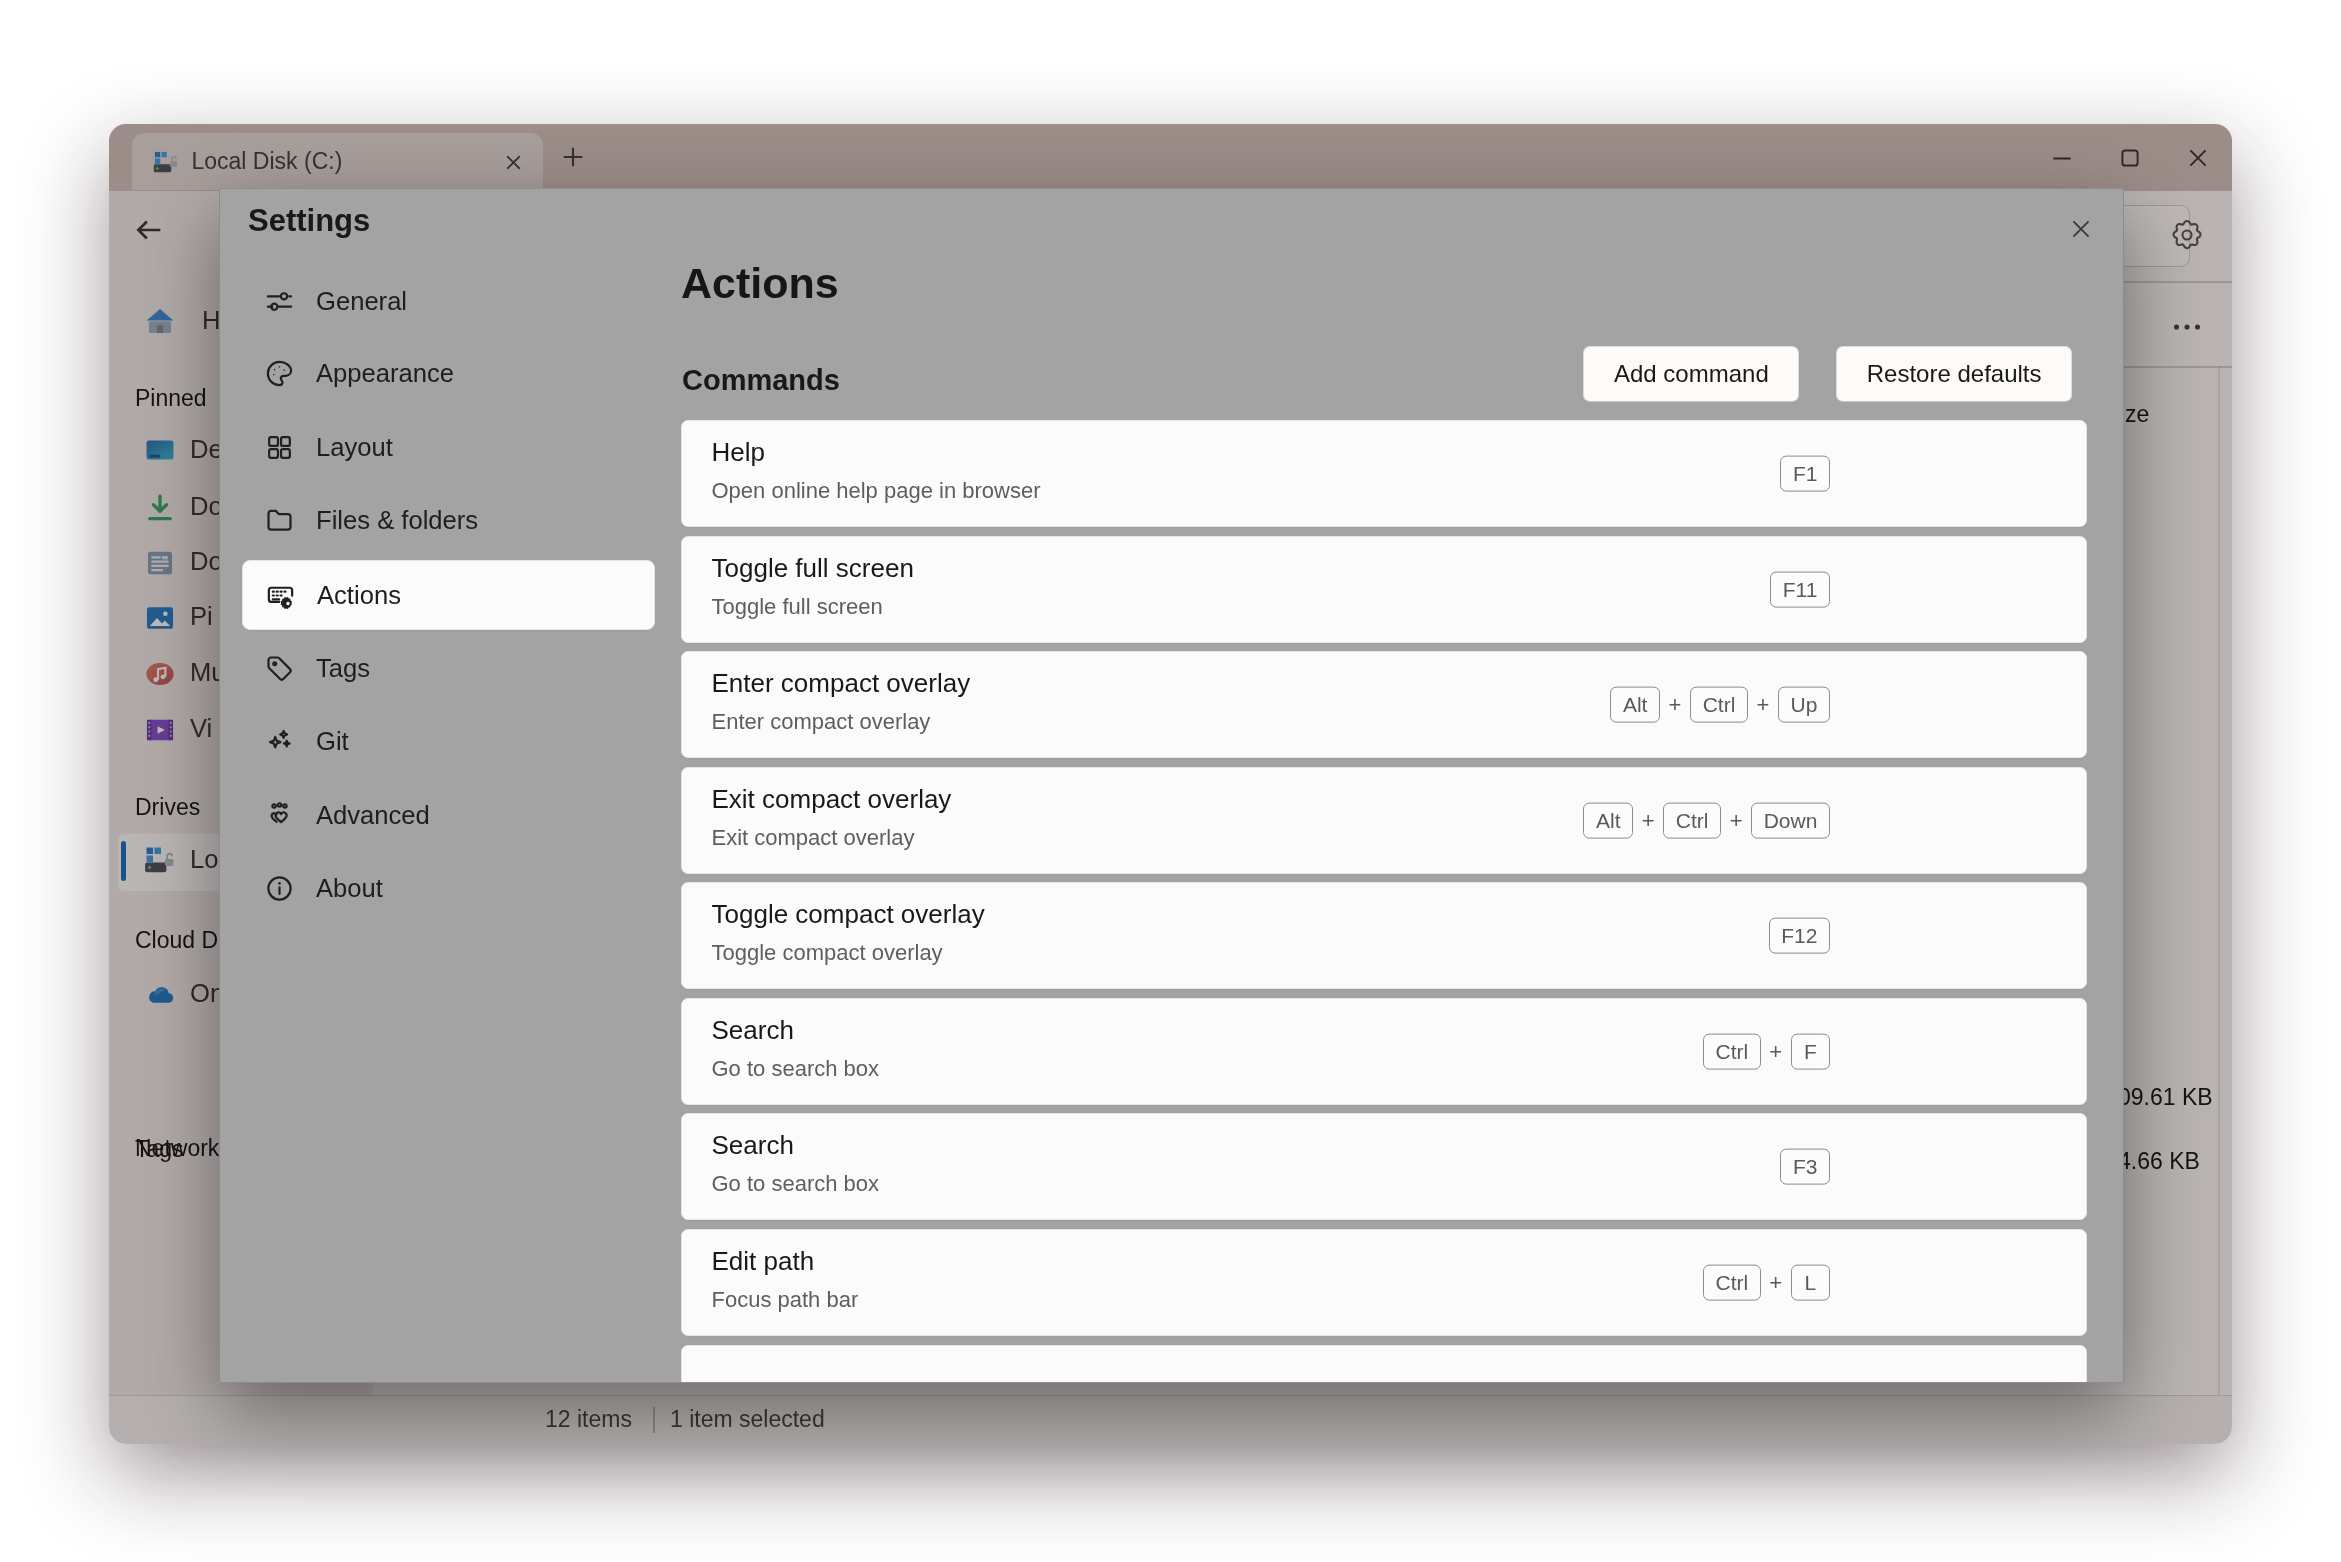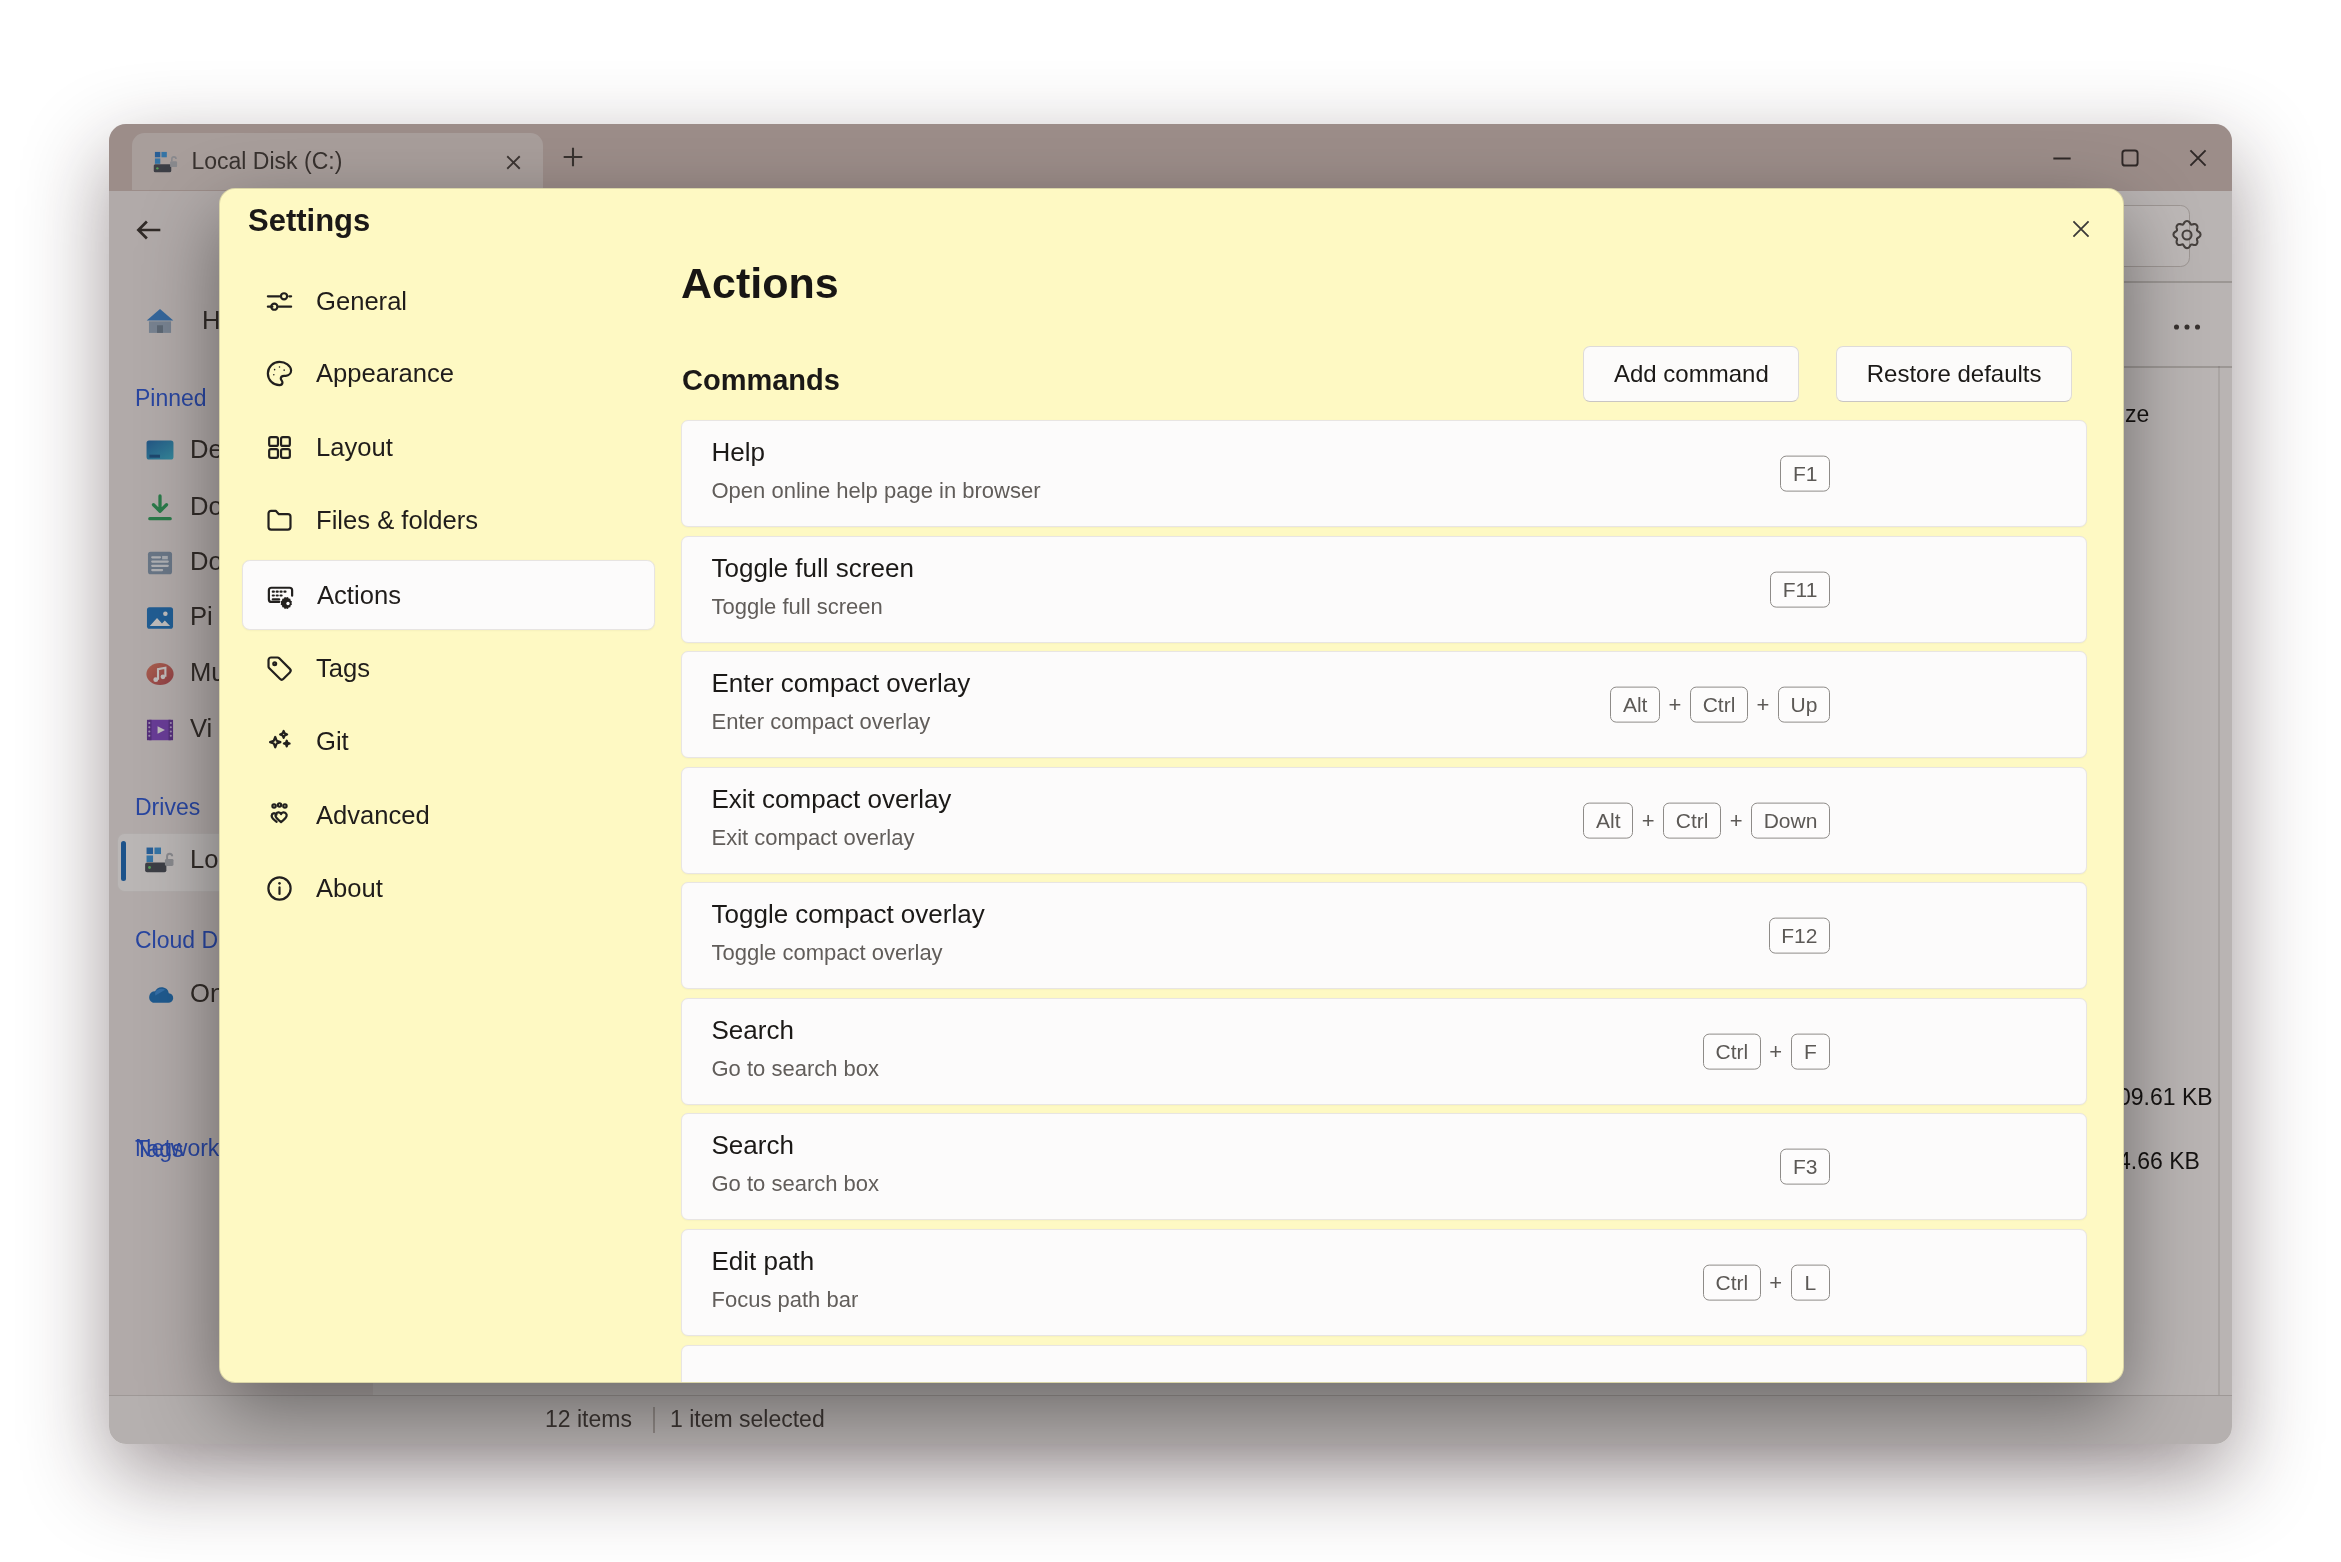--- a/index.html
+++ b/index.html
@@ -21,37 +21,37 @@
   #window{left:109px;top:124px;width:2123px;height:1320px;border-radius:17px;overflow:hidden;
     background:#f7f5f4;box-shadow:0 31px 85px rgba(40,20,25,.45);}
   .titlebar{left:0;top:0;right:0;height:67px;background:#cbb9b5;}
   .tab{left:22.5px;top:9.3px;width:411px;height:57px;background:#ded3d0;border-radius:12.4px 12.4px 0 0;}
   .tab-label{left:60px;top:0;line-height:57px;font-size:23px;color:#35302d;}
   .tab-icon{left:20px;top:15.5px;width:28px;height:28px;}
   .tab-close{right:17px;top:16.3px;width:25px;height:25px;}
   .newtab{left:450px;top:19.4px;width:28px;height:28px;}
   .win-ctl{top:0;width:68px;height:67px;display:flex;align-items:center;justify-content:center;}
   .win-sidebar{left:0;top:67px;width:264px;bottom:48px;background:#ece6e5;}
-  .sb-header{font-size:23px;color:#1d4ed8;left:26px;}
+  .sb-header{font-size:23px;color:#000000;left:26px;}
   .sb-label{font-size:25.6px;color:#2a2522;left:81px;}
   .sb-icon{left:34px;width:34px;height:34px;}
   .sb-accent{left:11.6px;width:5.4px;height:40px;border-radius:3.1px;background:#0a60b6;}
   .sb-selcard{left:7.8px;width:257px;height:57px;border-radius:7.8px;background:rgba(253,252,252,.75);
     border:0.8px solid rgba(0,0,0,.06);}
   .statusbar{left:0;right:0;bottom:0;height:48px;background:#f2efee;border-top:0.8px solid #cfcac8;}
   .status-text{top:0;line-height:47px;font-size:23px;color:#3a3532;}
   .status-div{top:11px;width:1.6px;height:26px;background:#b9b4b1;}
   .strip-line{background:rgba(90,82,78,.28);height:1.6px;}
   .strip-text{font-size:23px;color:#000000;}
   .searchbox-sliver{left:2001px;top:81px;width:78px;height:60px;background:#fdfbfa;
     border:0.8px solid #cdc7c4;border-radius:9.3px;}
   #win-dim{position:absolute;inset:0;background:rgba(64,56,52,.34);z-index:5;}
   
-  #dialog{left:219px;top:188px;width:1903px;height:1193px;border-radius:16px;overflow:hidden;
-    background:#fef9c3;border:0.8px solid rgba(0,0,0,.14);box-shadow:0 28px 78px rgba(0,0,0,.42);z-index:10;}
+  #dialog{left:219px;top:188px;width:1903px;height:1193px;border-radius:2px;overflow:hidden;
+    background:#a3a3a3;border:0.8px solid rgba(0,0,0,.14);box-shadow:0 28px 78px rgba(0,0,0,.42);z-index:10;}
   .dlg-title{left:28px;top:14px;font-size:31px;font-weight:700;color:#1b1917;}
   .dlg-close{right:20px;top:17px;width:45px;height:45px;display:flex;align-items:center;justify-content:center;
     border-radius:6.2px;cursor:pointer;}
   .nav-item{left:22px;width:411px;height:68px;border-radius:7.8px;cursor:pointer;}
   .nav-item.selected{background:#fcfbfb;border:0.8px solid #e7e4e2;box-shadow:0 0.8px 1.6px rgba(0,0,0,.04);}
   .nav-icon{position:absolute;left:22px;top:18.6px;width:31px;height:31px;}
   .nav-label{position:absolute;left:74px;top:0;line-height:68px;font-size:25.6px;color:#201d1b;}
   .page-title{left:461px;top:70px;font-size:43px;font-weight:700;color:#181614;}
   .sec-label{left:462px;top:175px;font-size:29px;font-weight:700;color:#1b1917;}
   .btn-row{top:157px;right:51px;display:flex;gap:37px;}

